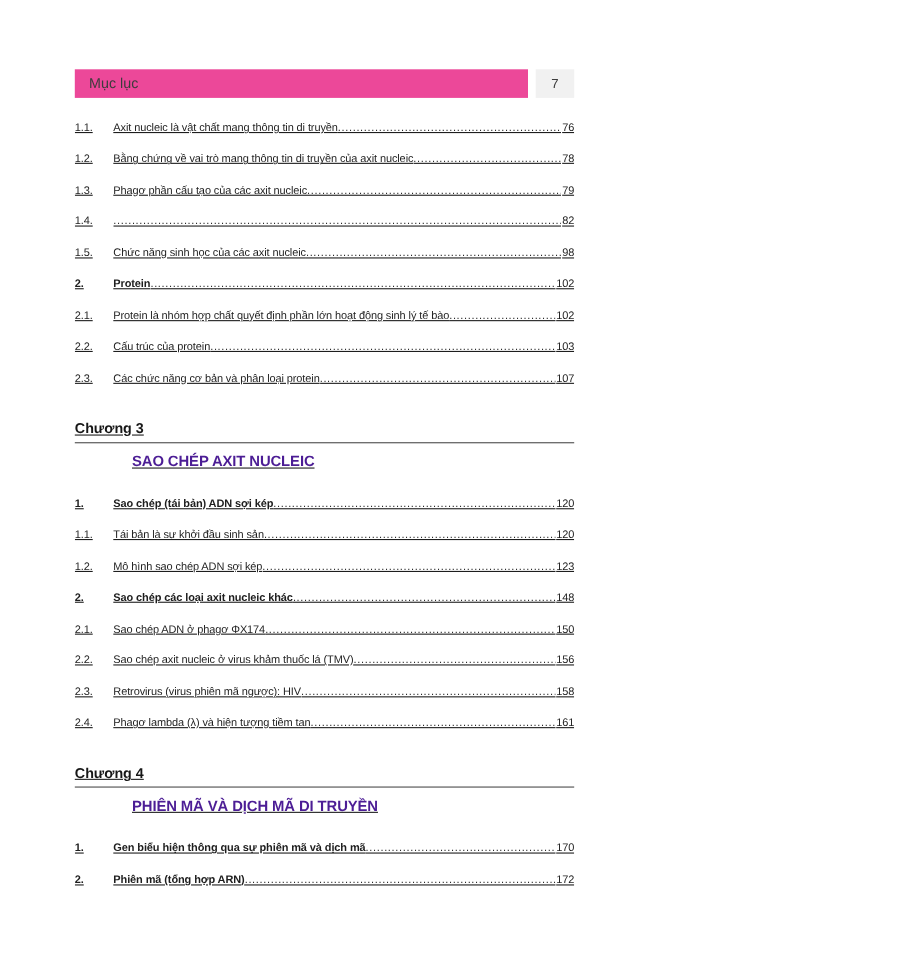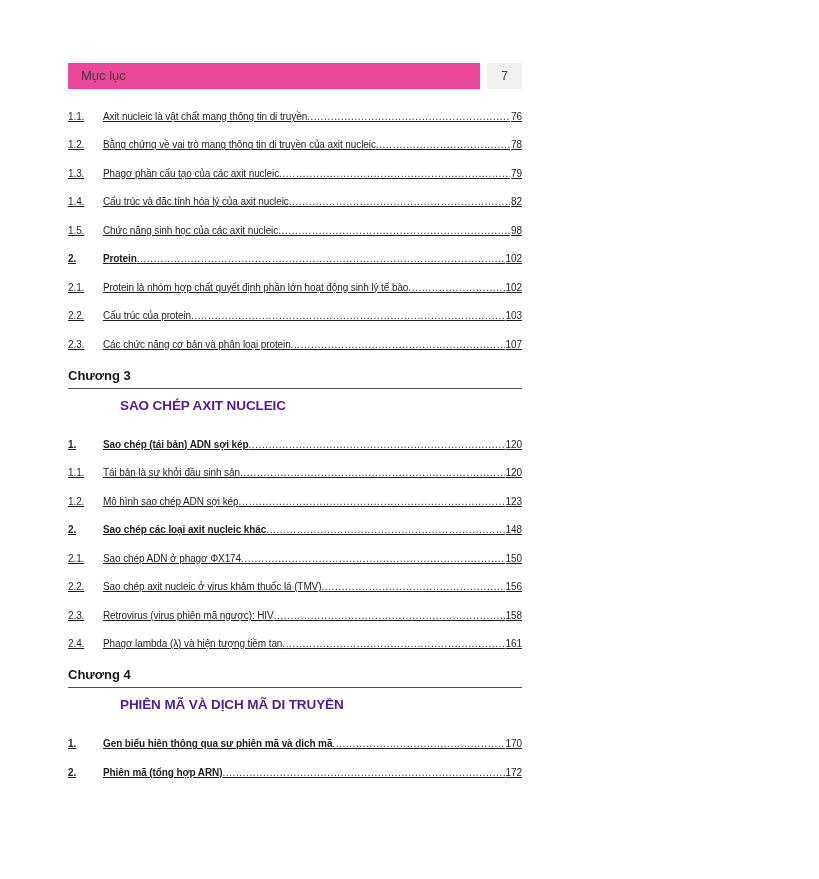--- a/index.html
+++ b/index.html
@@ -53,21 +53,21 @@
   .toc-row .title { flex:0 0 auto; }
   .toc-row .dots  { flex:1 1 auto; overflow:hidden; color:#2a2a2a; }
   .toc-row .dots::after {
     content:"........................................................................................................................................................................................................";
     letter-spacing:0.6px;
   }
   .toc-row .pg { flex:0 0 auto; text-align:right; padding-left:1px; }
   .toc-row.b .num, .toc-row.b .title { font-weight:bold; }
 
   
-  .chapter { margin-top:8px; }
+  .chapter { margin-top:22px;text-decoration:underline; }
   .chapter-label {
     font-weight:bold;
     font-size:13px;
     line-height:18px;
     padding-bottom:3px;
     border-bottom:1.4px solid #4d4d4d;
     color:#171717;
   }
   .chapter-title {
     margin-top:9px;
@@ -105,21 +105,20 @@
           <span class="pg">78</span>
       </div>
       <div class="toc-row">
         <span class="num">1.3.</span>
           <span class="title">Phagơ phần cấu tạo của các axit nucleic</span>
           <span class="dots"></span>
           <span class="pg">79</span>
       </div>
       <div class="toc-row">
         <span class="num">1.4.</span>
-          <span class="title">Cấu trúc và đặc tính hóa lý của axit nucleic</span>
           <span class="dots"></span>
           <span class="pg">82</span>
       </div>
       <div class="toc-row">
         <span class="num">1.5.</span>
           <span class="title">Chức năng sinh học của các axit nucleic</span>
           <span class="dots"></span>
           <span class="pg">98</span>
       </div>
       <div class="toc-row b">

